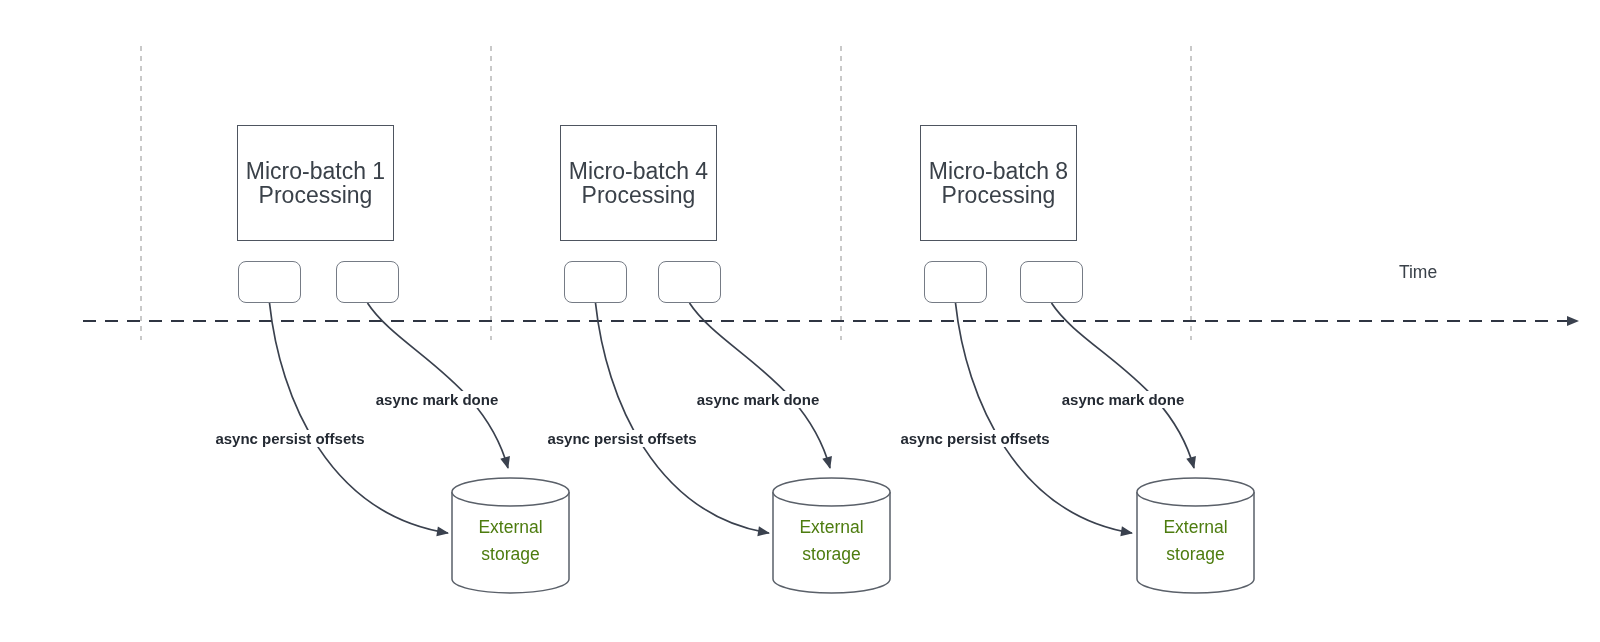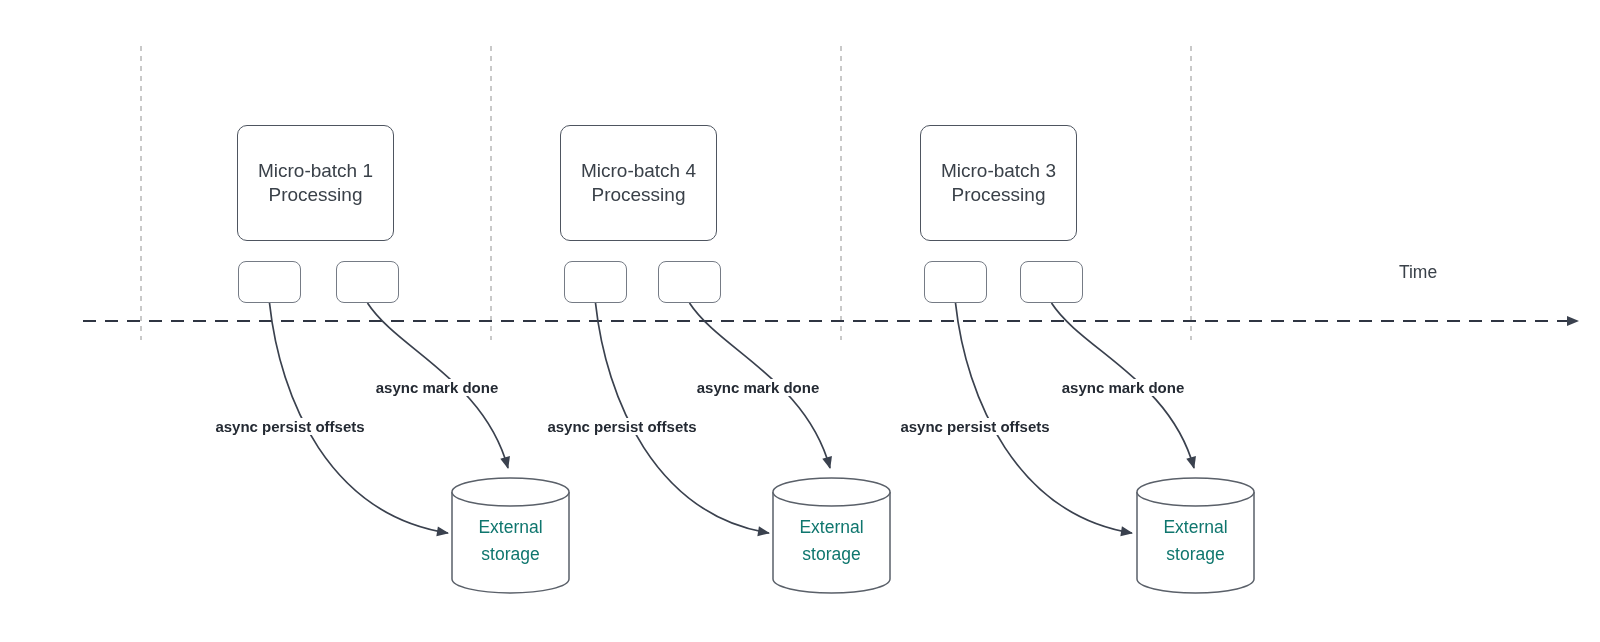--- a/index.html
+++ b/index.html
@@ -12,27 +12,27 @@
     overflow: hidden;
   }
   #diagram-svg { position: absolute; left: 0; top: 0; }
 
   .proc-box {
     position: absolute;
     top: 125px;
     width: 157px;
     height: 116px;
     border: 1.5px solid #4e5560;
-    border-radius: 10px;
+    border-radius: 0;
     background: #ffffff;
     display: flex;
     align-items: center;
     justify-content: center;
     text-align: center;
-    font-size: 19px;
+    font-size: 23px;
     line-height: 24px;
     color: #3a4149;
     box-sizing: border-box;
   }
   .mini-box {
     position: absolute;
     top: 261px;
     width: 63px;
     height: 42px;
     border: 1.5px solid #757b85;
@@ -42,31 +42,32 @@
   }
   .flow-label {
     position: absolute;
     transform: translateX(-50%);
     font-size: 15px;
     font-weight: bold;
     color: #242a33;
     background: #ffffff;
     padding: 0 4px;
     white-space: nowrap;
+    margin-top: 12px;
   }
   .flow-label.persist { top: 418px; }
   .flow-label.done    { top: 379px; }
   .storage-label {
     position: absolute;
     top: 514px;
     width: 117px;
     text-align: center;
     font-size: 17.5px;
     line-height: 27px;
-    color: #0f766e;
+    color: #4d7c0f;
   }
   .time-label {
     position: absolute;
     left: 1378px;
     top: 262px;
     width: 80px;
     text-align: center;
     font-size: 17.5px;
     color: #3a4149;
   }
@@ -138,21 +139,21 @@
   <div class="mini-box" style="left:658px"></div>
   <div class="flow-label persist" style="left:622px">async persist offsets</div>
   <div class="flow-label done" style="left:758px">async mark done</div>
   <div class="storage-label" style="left:773px">
     <span>External</span><br>
     <span>storage</span>
   </div>
 
   <div class="proc-box" style="left:920px">
     <div>
-      <span>Micro-batch 3</span><br>
+      <span>Micro-batch 8</span><br>
       <span>Processing</span>
     </div>
   </div>
   <div class="mini-box" style="left:924px"></div>
   <div class="mini-box" style="left:1020px"></div>
   <div class="flow-label persist" style="left:975px">async persist offsets</div>
   <div class="flow-label done" style="left:1123px">async mark done</div>
   <div class="storage-label" style="left:1137px">
     <span>External</span><br>
     <span>storage</span>

